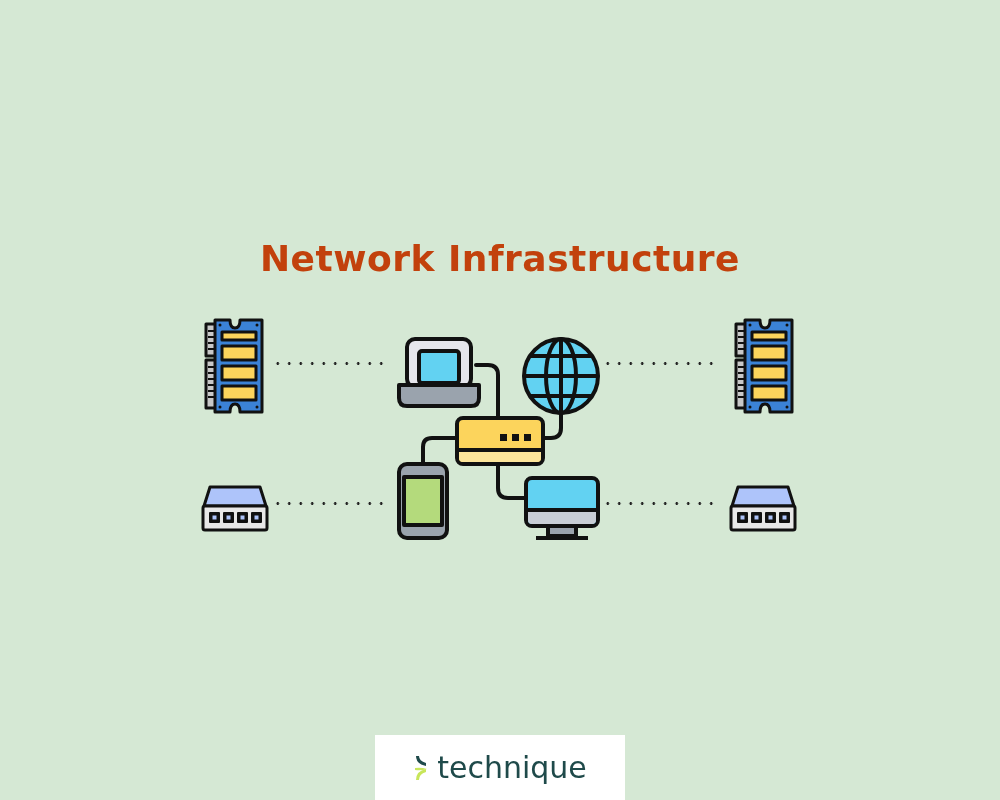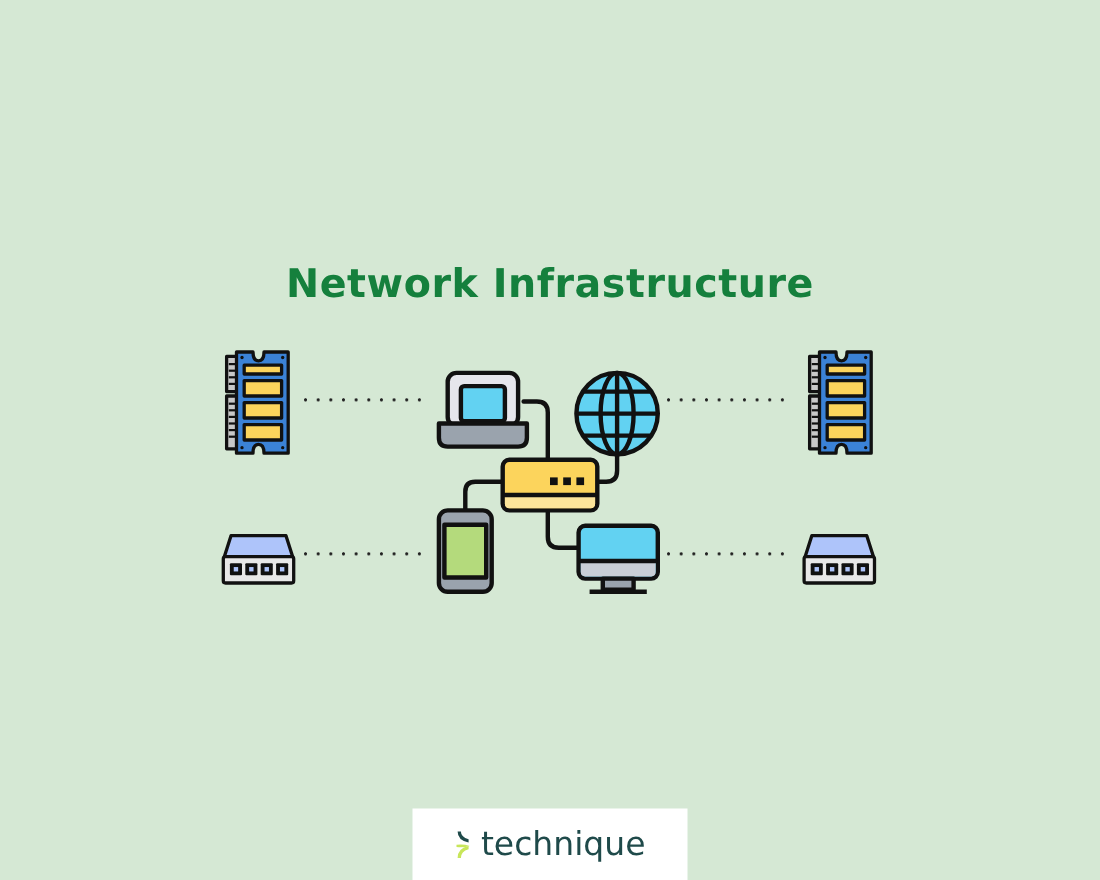--- a/index.html
+++ b/index.html
@@ -1,17 +1,17 @@
 <!DOCTYPE html>
 <html><head>
 <meta charset="utf-8">
 <style>
   html, body { margin:0; padding:0; }
   body { width:1000px; height:800px; background:#d5e8d4; position:relative; overflow:hidden; font-family:"DejaVu Sans", sans-serif; }
-  .title { position:absolute; left:0; width:1000px; top:238px; text-align:center; font-weight:bold; font-size:36px; color:#15803d; letter-spacing:0.5px; }
+  .title { position:absolute; left:0; width:1000px; top:238px; text-align:center; font-weight:bold; font-size:36px; color:#c2410c; letter-spacing:0.5px; }
   .abs { position:absolute; }
   .dots { position:absolute; height:3px; background-image:radial-gradient(circle, #222 1.2px, transparent 1.6px); background-size:11.5px 3px; background-repeat:repeat-x; }
   .brand { position:absolute; left:375px; top:735px; width:250px; height:65px; background:#ffffff; display:flex; align-items:center; justify-content:center; gap:8px; }
   .brand-text { font-family:"DejaVu Sans", sans-serif; font-size:30px; color:#1f4a4a; letter-spacing:0px; }
 </style>
 </head>
 <body>
 
 <div class="title">Network Infrastructure</div>
 

